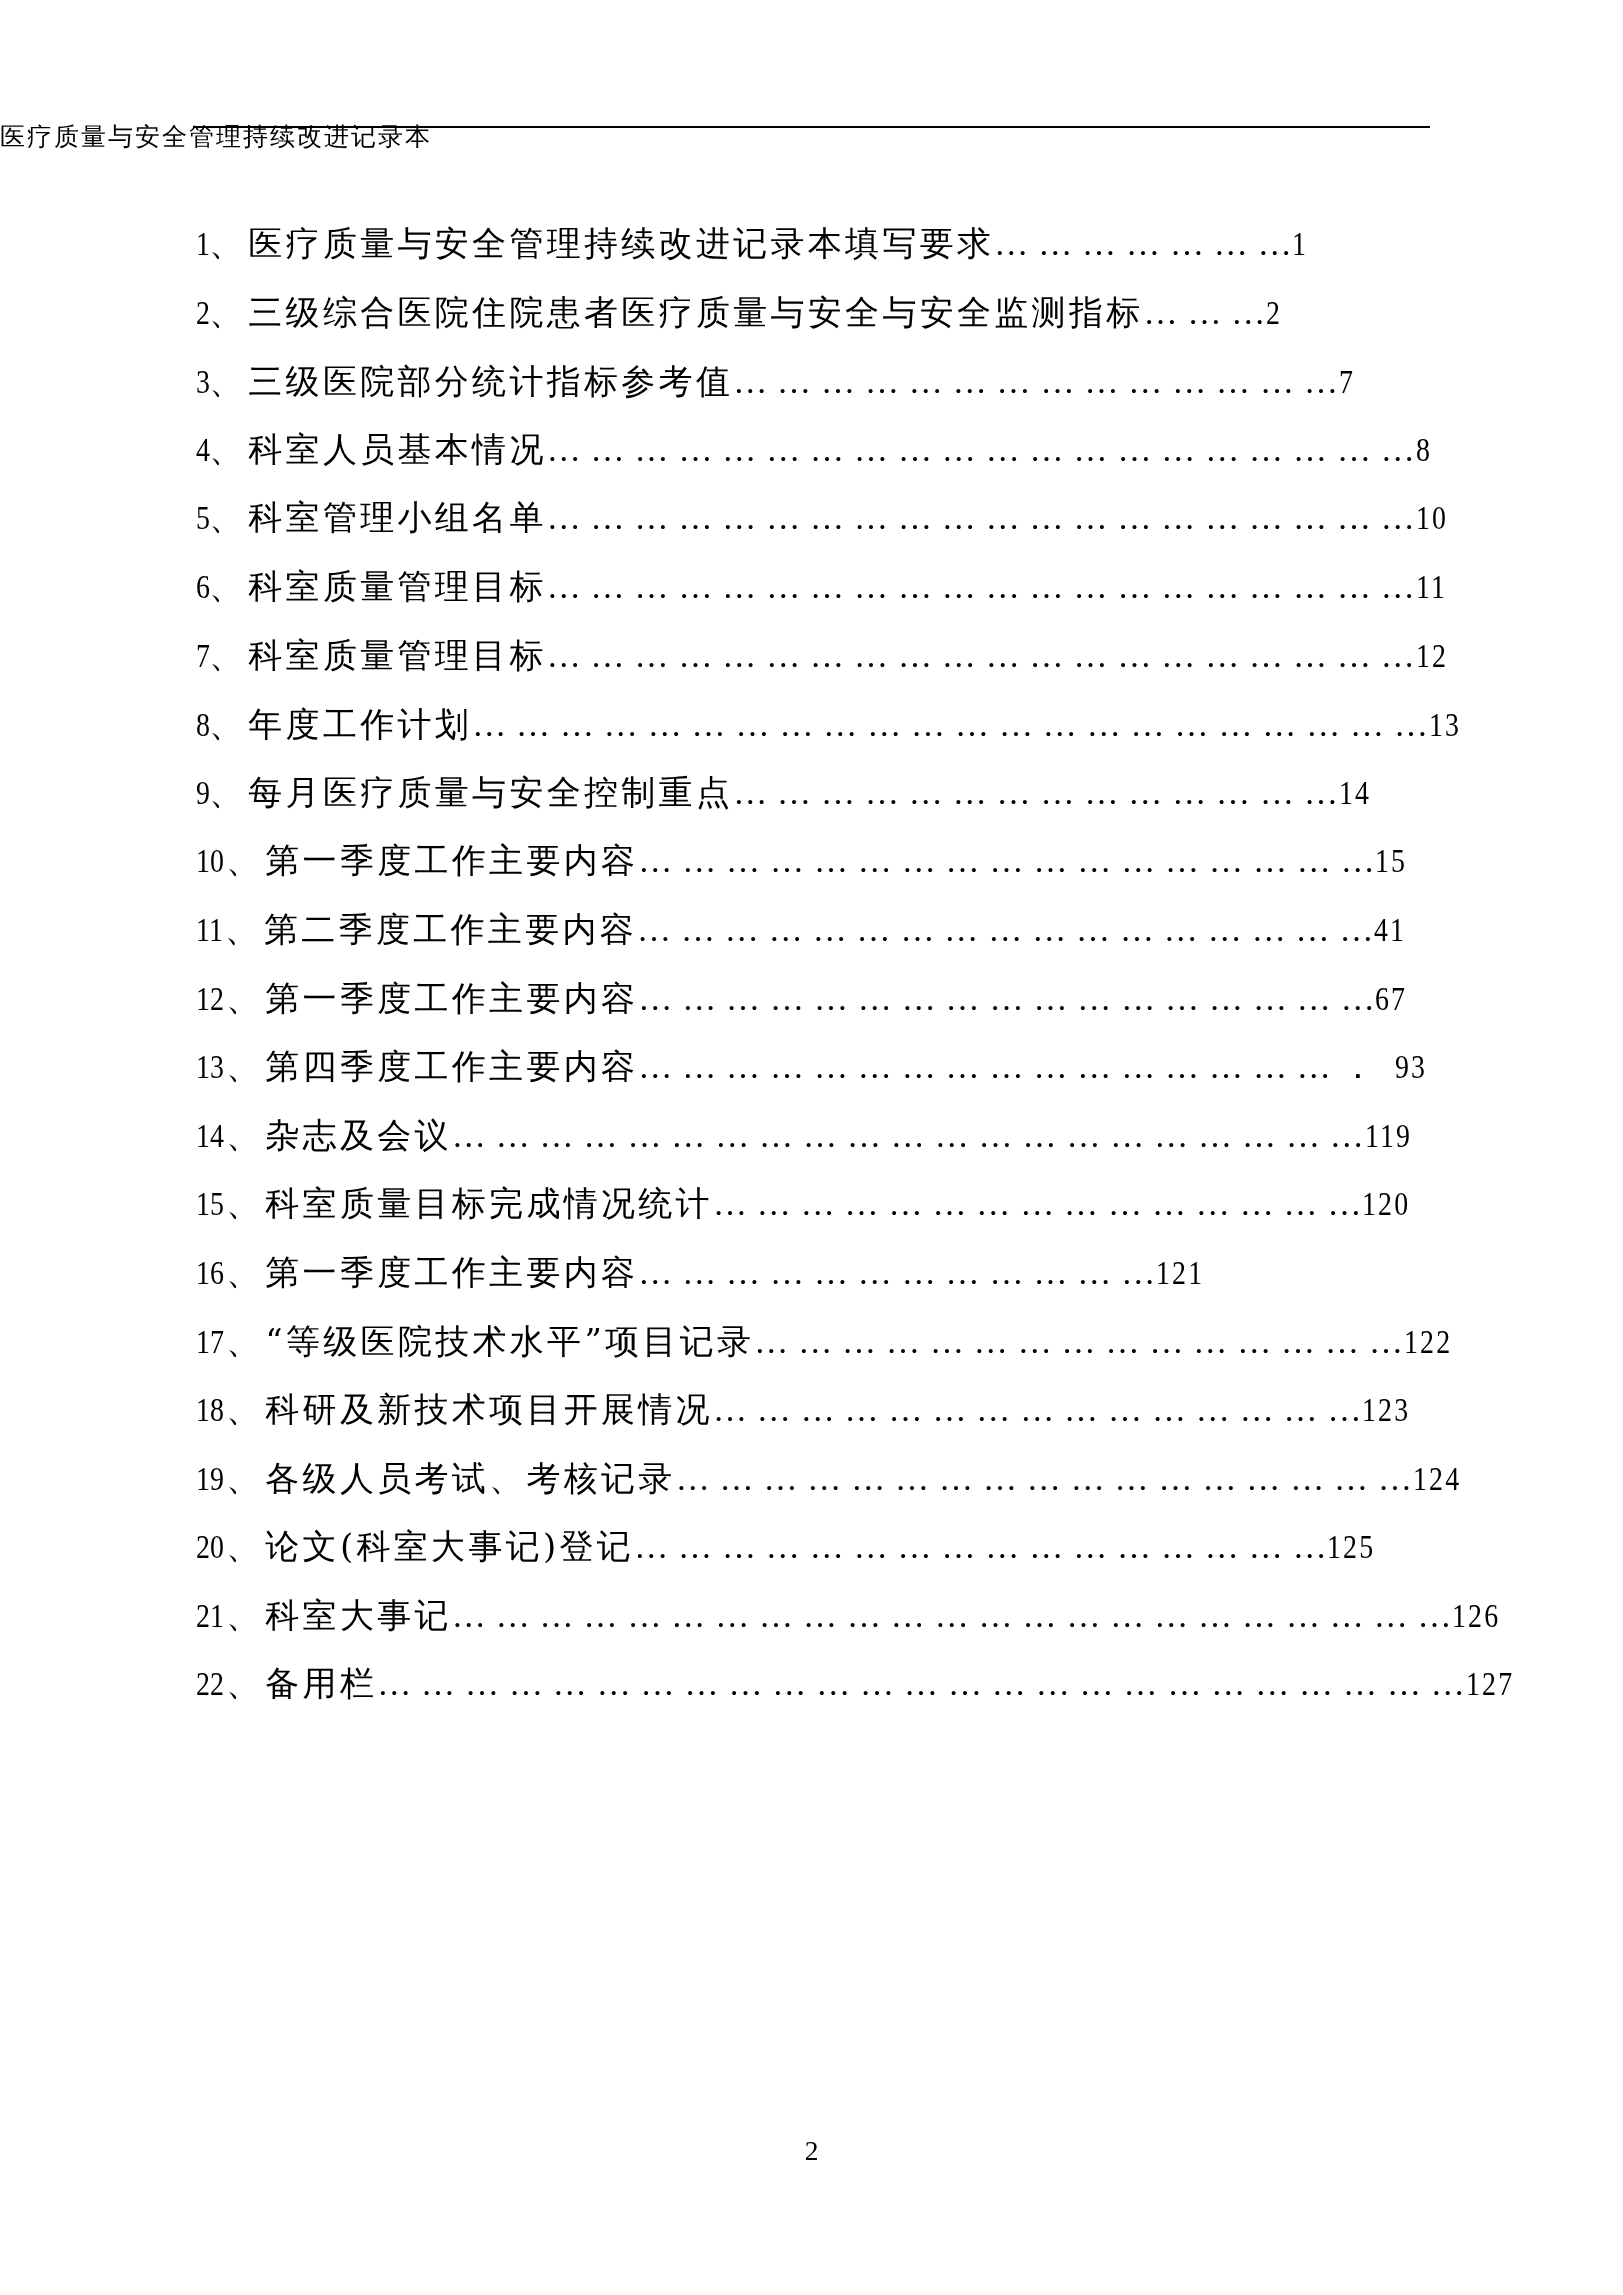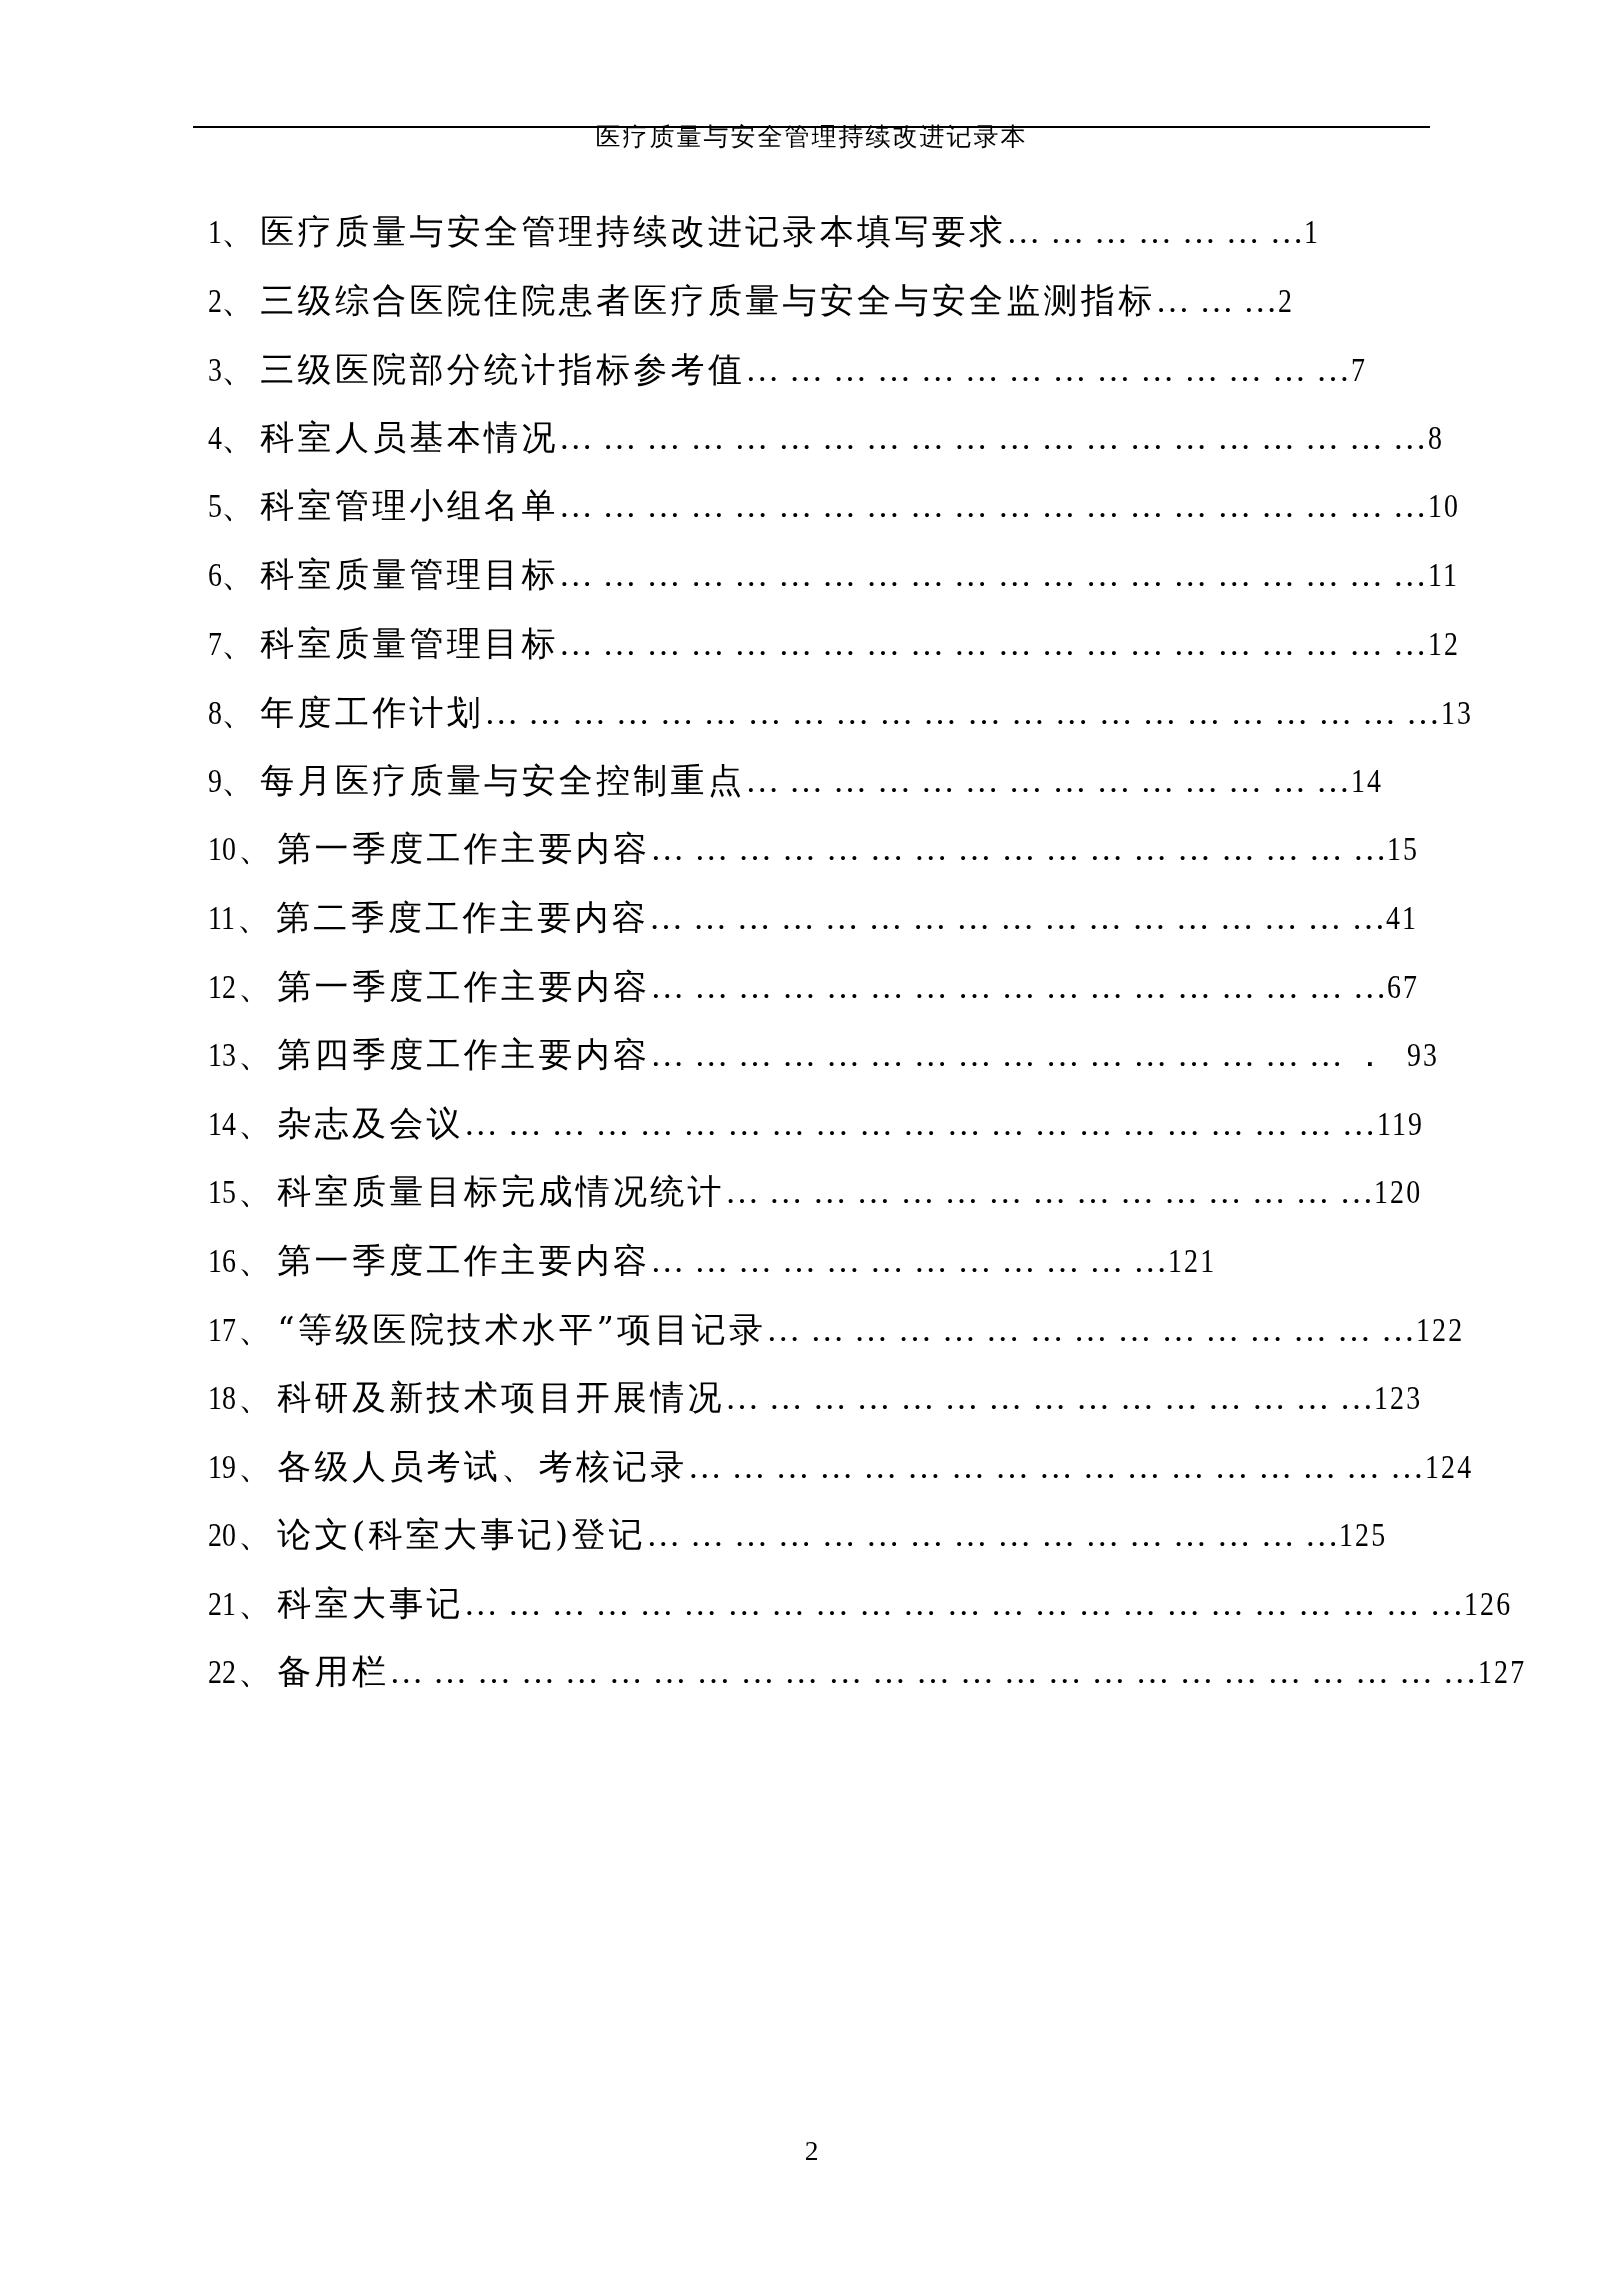--- a/index.html
+++ b/index.html
@@ -1,23 +1,23 @@
 <!DOCTYPE html>
 <html style="font-size:10.5px"><head>
 <meta charset="utf-8">
 <style>
   html, body { margin: 0; padding: 0; background: #ffffff; }
   body { width: 1623px; height: 2295px; position: relative; overflow: hidden;
          font-family: "DejaVu Serif", "Liberation Serif", serif; color: #000; }
   .header-rule { position: absolute; left: 193px; top: 126px; width: 1237px; height: 2px; background: #000; }
-  .header-title { position: absolute; left: 0; width: 1623px; top: 122px; text-align: center;
+  .header-title { position: absolute; left: 0; width: 1623px; top: 122px; text-align: left;
                   font-size: 25px; line-height: 29px; letter-spacing: 2px;
                   font-family: "DejaVu Sans", "Liberation Sans", sans-serif; }
   .toc { position: absolute; left: 196px; top: 0; width: 1276px; }
-  .toc-line { position: absolute; left: 12px; white-space: nowrap; font-size: 34px; line-height: 39px; height: 39px; }
+  .toc-line { position: absolute; left: 0; white-space: nowrap; font-size: 34px; line-height: 39px; height: 39px; margin-top: 12px; }
   .toc-num { font-family: "Liberation Serif", serif; font-size: 34px; display: inline-block; transform: scaleX(0.82); transform-origin: left center; margin-right: -3.9px; }
   .toc-sep { letter-spacing: 5.2px; }
   .toc-title { letter-spacing: 3.3px; font-family: "DejaVu Serif", serif; }
   .toc-leader { font-family: "Liberation Serif", serif; letter-spacing: 0.7px; }
   .toc-page { font-family: "Liberation Serif", serif; display: inline-block; transform: scaleX(0.82); transform-origin: left center; letter-spacing: 2.6px; }
   .page-number { position: absolute; left: 0; width: 1623px; top: 2135px; text-align: center;
                  font-family: "Liberation Serif", serif; font-size: 27.5px; line-height: 31px; }
 </style>
 </head>
 <body>

